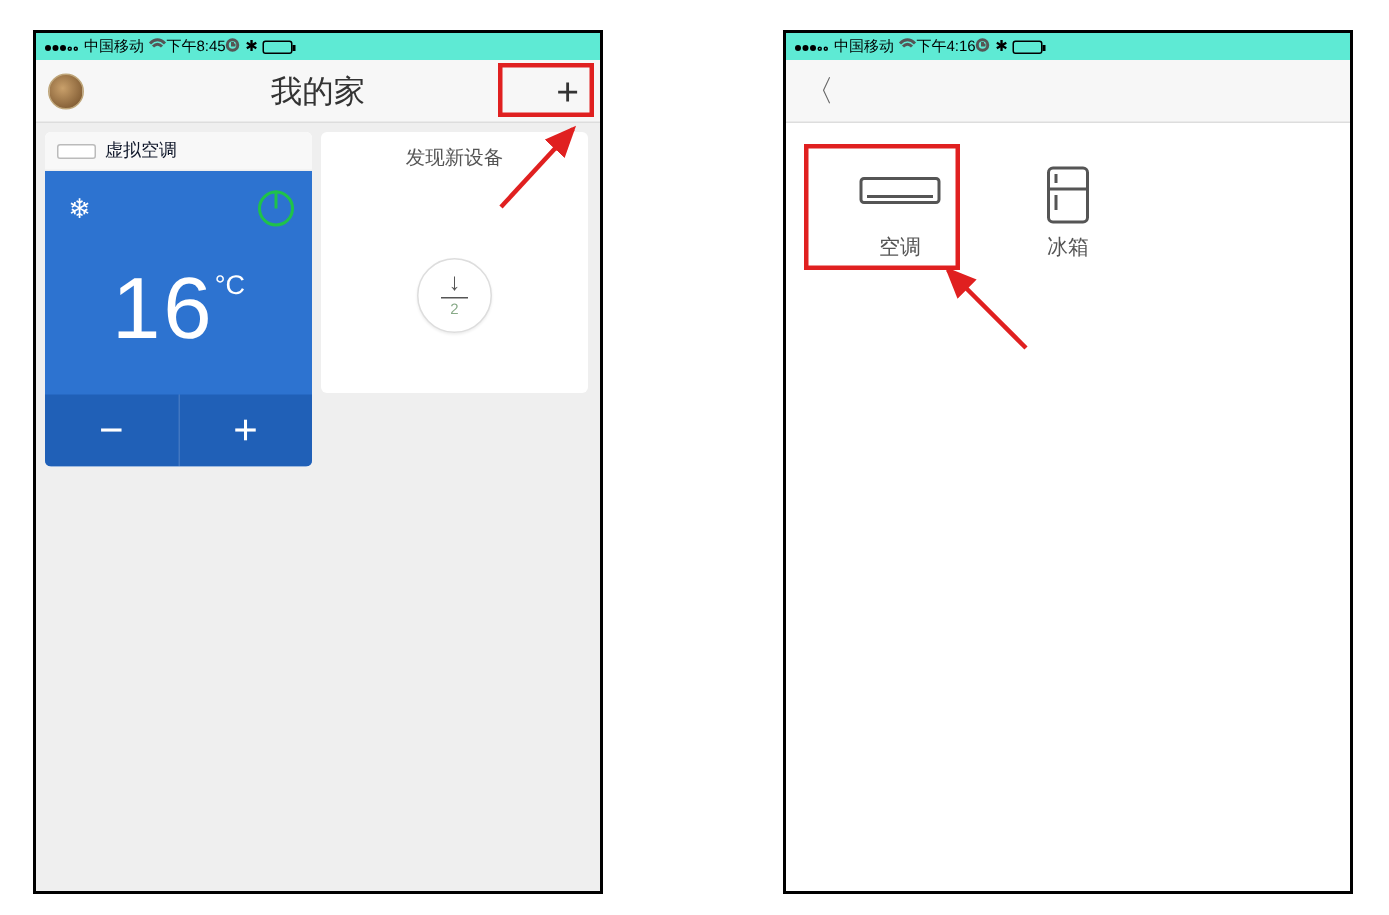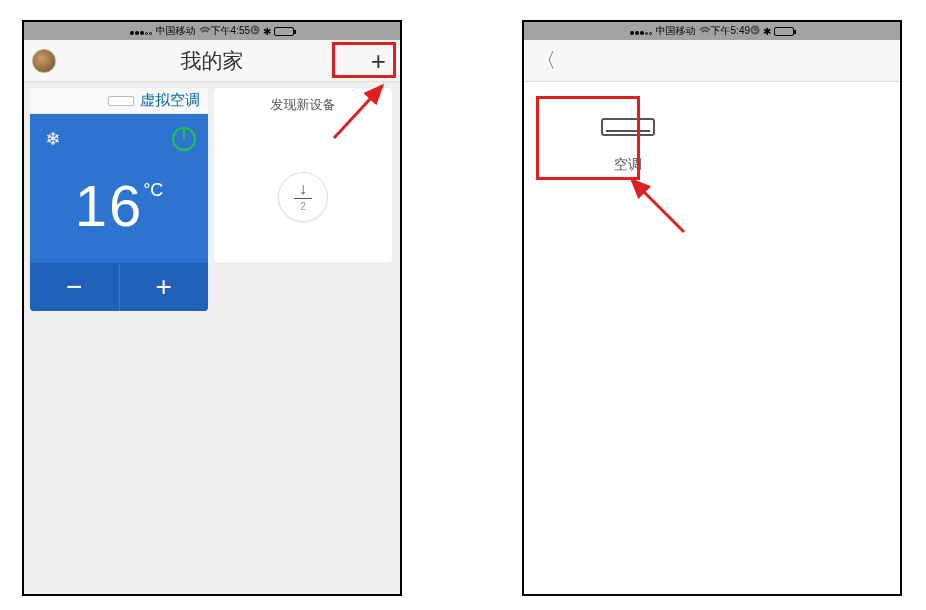--- a/index.html
+++ b/index.html
@@ -17,26 +17,26 @@
     border: 2px solid #000;
     background: #efefef;
     overflow: hidden;
   }
   .phone-left { left: 22px; top: 20px; }
   .phone-right { left: 522px; top: 20px; }
 
   
   .status {
     height: 18px;
-    background: #a3a3a3;
+    background: #5eead4;
     display: flex;
     align-items: center;
-    justify-content: center;
+    justify-content: flex-start;
     font-size: 10px;
-    padding: 0 19px;
+    padding: 0 6px;
     color: #000;
   }
   .status .left, .status .right { display: flex; align-items: center; gap: 3px; }
   .status .dots span {
     display: inline-block; width: 4px; height: 4px; border-radius: 50%;
     background: #000; margin-right: 1px;
   }
   .status .dots span.empty { background: transparent; border: 1px solid #000; width:3px; height:3px; }
   .status .wifi { font-size: 10px; }
   .status .batt {
@@ -78,21 +78,21 @@
   
   .content { padding: 6px; display:flex; gap:6px; }
   .card {
     background:#fff; border-radius:4px; overflow:hidden;
   }
   .card-ac {
     width: 178px;
   }
   .card-ac-header {
     height:26px; background:#f8f8f8; display:flex; align-items:center;
-    font-size:15px; color:#0369a1; padding:0 8px; border-bottom:1px solid #eee;justify-content:flex-end;
+    font-size:12px; color:#0f172a; padding:0 8px; border-bottom:1px solid #eee;
   }
   .ac-mini {
     width:26px; height:10px; border:1px solid #bbb; border-radius:2px; margin-right:6px;
     background:#fff;
   }
   .card-ac-body {
     background:#2d73d0; color:#fff; position:relative;
   }
   .ac-top {
     display:flex; justify-content:space-between; align-items:center;
@@ -136,21 +136,21 @@
     border:1px solid #ddd; display:flex; flex-direction:column;
     align-items:center; justify-content:center;
     box-shadow: 0 1px 2px rgba(0,0,0,0.08);
   }
   .disc-arrow { color:#555; font-size:16px; line-height:14px; }
   .disc-underline { width:18px; height:1px; background:#555; margin-top:2px; }
   .disc-count { font-size:10px; color:#8a8; margin-top:2px; }
 
   
   .grid {
-    padding: 20px 24px; display:grid; grid-template-columns: repeat(2, 1fr);
+    padding: 20px 24px; display:grid; grid-template-columns: repeat(3, 1fr);
     gap: 0 8px; background:#fff; height: calc(100% - 60px);
     align-content:start;
   }
   .tile {
     display:flex; flex-direction:column; align-items:center; justify-content:center;
     padding: 8px 4px 6px 4px;
   }
   .tile-icon {
     width:56px; height:40px; display:flex; align-items:center; justify-content:center;
     margin-bottom:6px;
@@ -183,21 +183,21 @@
       <span class="dots">
         <span></span><span></span><span></span><span class="empty"></span><span class="empty"></span>
       </span>
       <span>中国移动</span>
       <span class="wifi">
         <svg width="12" height="9">
             <path class="stroke" stroke-width="1.2" d="M1 4 Q6 -1 11 4 M3 6 Q6 3 9 6 M6 8 L6 8"></path>
           </svg>
       </span>
     </div>
-    <div>下午4:55</div>
+    <div>下午8:45</div>
     <div class="right">
       <span>
         <svg width="10" height="10">
             <circle class="stroke" stroke-width="1" cx="5" cy="5" r="3.5"></circle>
             <path class="stroke" stroke-width="1" d="M5 3 V5 H7"></path>
           </svg>
       </span>
       <span style="font-size:10px;">✱</span>
       <span class="batt"><span class="fill"></span></span>
     </div>
@@ -265,21 +265,21 @@
       <span class="dots">
         <span></span><span></span><span></span><span class="empty"></span><span class="empty"></span>
       </span>
       <span>中国移动</span>
       <span class="wifi">
         <svg width="12" height="9">
             <path class="stroke" stroke-width="1.2" d="M1 4 Q6 -1 11 4 M3 6 Q6 3 9 6 M6 8 L6 8"></path>
           </svg>
       </span>
     </div>
-    <div>下午5:49</div>
+    <div>下午4:16</div>
     <div class="right">
       <span>
         <svg width="10" height="10">
             <circle class="stroke" stroke-width="1" cx="5" cy="5" r="3.5"></circle>
             <path class="stroke" stroke-width="1" d="M5 3 V5 H7"></path>
           </svg>
       </span>
       <span style="font-size:10px;">✱</span>
       <span class="batt"><span class="fill"></span></span>
     </div>
@@ -293,20 +293,31 @@
 
   <div class="grid">
     <div class="tile">
       <div class="tile-icon">
         <svg width="56" height="30">
             <rect class="stroke" x="2" y="4" width="52" height="16" rx="2"></rect>
             <line class="stroke" x1="6" y1="16" x2="50" y2="16"></line>
           </svg>
       </div>
       <div class="tile-label">空调</div>
+    </div>
+    <div class="tile">
+      <div class="tile-icon">
+        <svg width="34" height="40">
+            <rect class="stroke" x="4" y="2" width="26" height="36" rx="3"></rect>
+            <line class="stroke" x1="4" y1="16" x2="30" y2="16"></line>
+            <line class="stroke" x1="9" y1="6" x2="9" y2="12"></line>
+            <line class="stroke" x1="9" y1="20" x2="9" y2="30"></line>
+          </svg>
+      </div>
+      <div class="tile-label">冰箱</div>
     </div>
   </div>
 
   <div class="highlight hl-ac"></div>
   <div class="arrow" style="left:100px; top:150px;">
     <svg width="70" height="70">
       <defs>
           <marker id="ah2" markerWidth="8" markerHeight="8" refX="6" refY="3" orient="auto">
         <path d="M0,0 L7,3 L0,6 Z" fill="#e02020"></path>
           </marker>

